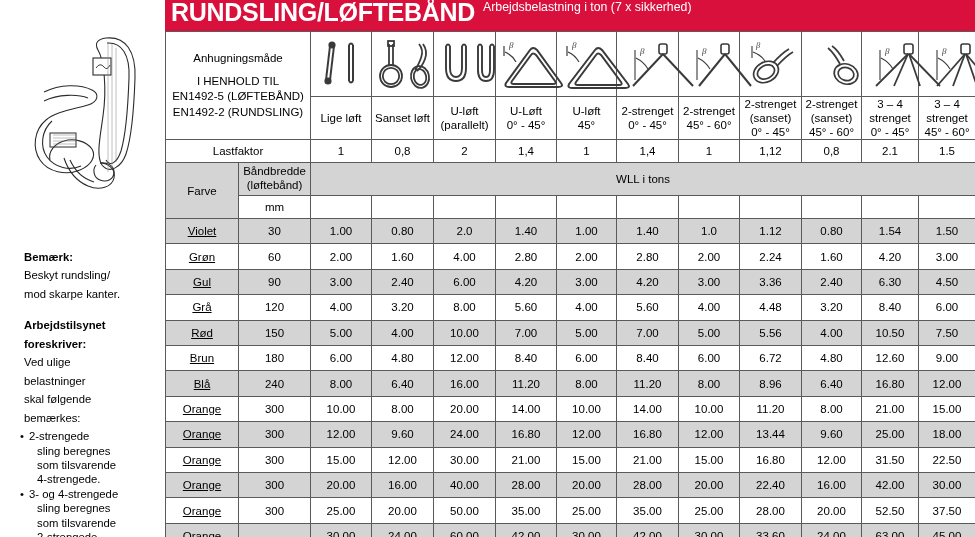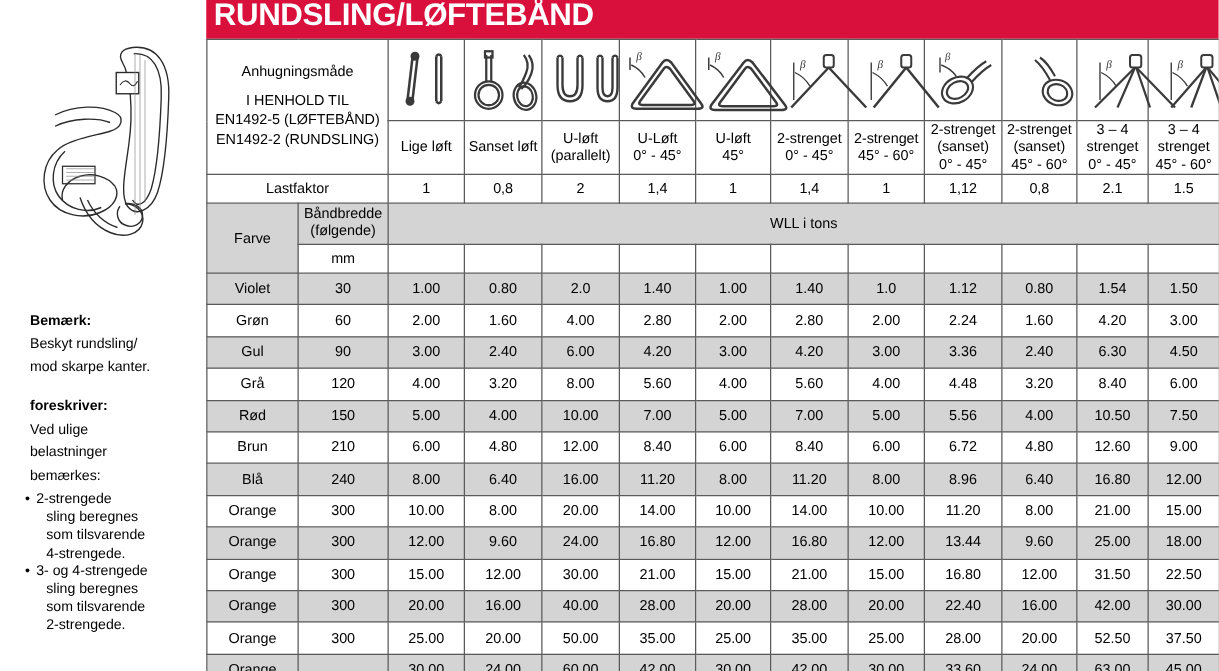--- a/index.html
+++ b/index.html
@@ -49,21 +49,21 @@
   .hdr-left .t1{margin-bottom:7px;}
   .pict{height:64px;}
   .pict svg{display:block;margin:0 auto;}
   .collab{font-size:10.8px;line-height:1.22;height:42px;padding:2px 1px;}
   .lastfaktor-lbl{font-size:12.5px;}
   .farve-lbl{font-size:12.3px;margin-left:11px;}
   .bw-lbl{font-size:9.6px;line-height:1.2;}
   .wll-lbl{font-size:12.3px;}
   .mm-lbl{font-size:11.5px;}
   .datarow td{height:24.4px;}
-  .rowlbl{font-size:12px;}
+  .rowlbl{font-size:12px;text-decoration:underline;}
 </style>
 </head>
 <body>
 
 <div class="page">
 
   <div class="left-panel">
 
     <div class="sling-illustration">
       <svg viewBox="0 0 150 215" width="150" height="215">
@@ -93,23 +93,25 @@
           <path d="M100 34 l0 130 M104 36 l0 124 M108 40 l0 114"></path>
         </g>
       </svg>
     </div>
 
     <div class="notes">
       <p class="hd">Bemærk:</p>
       <p>Beskyt rundsling/</p>
       <p>mod skarpe kanter.</p>
       <div class="gap"></div>
+      <p class="hd">Arbejdstilsynet</p>
       <p class="hd">foreskriver:</p>
       <p>Ved ulige</p>
       <p>belastninger</p>
+      <p>skal følgende</p>
       <p>bemærkes:</p>
       <ul>
         <li>
           <span class="bullet">•</span>
           <span>2-strengede</span>
           <span class="ind">sling beregnes</span>
           <span class="ind">som tilsvarende</span>
           <span class="ind">4-strengede.</span>
         </li>
         <li>
@@ -120,20 +122,21 @@
           <span class="ind">2-strengede.</span>
         </li>
       </ul>
     </div>
   </div>
 
   <div class="table-area">
 
     <div class="titlebar">
       <span class="title-main">RUNDSLING/LØFTEBÅND</span>
+      <span class="title-sub">Arbejdsbelastning i ton (7 x sikkerhed)</span>
     </div>
 
     <table class="grid">
       <colgroup>
         <col style="width:73px">
           <col style="width:72px">
         <col style="width:61px">
           <col style="width:62px">
           <col style="width:62px">
         <col style="width:61px">
@@ -329,21 +332,21 @@
             <td class="r-white" style="height:22px">1</td>
             <td class="r-white" style="height:22px">1,12</td>
             <td class="r-white" style="height:22px">0,8</td>
             <td class="r-white" style="height:22px">2.1</td>
             <td class="r-white" style="height:22px">1.5</td>
           </tr>
           <tr>
             <td class="farve-lbl r-grey" rowspan="2">Farve</td>
             <td class="bw-lbl r-grey" style="height:32px">
               <div>Båndbredde</div>
-        <div>(følgende)</div>
+        <div>(løftebånd)</div>
             </td>
             <td class="wll-lbl r-grey" colspan="11">WLL i tons</td>
           </tr>
           <tr>
             <td class="mm-lbl r-white" style="height:22px">mm</td>
             <td class="r-white" style="height:22px"></td>
             <td class="r-white" style="height:22px"></td>
             <td class="r-white" style="height:22px"></td>
             <td class="r-white" style="height:22px"></td>
             <td class="r-white" style="height:22px"></td>
@@ -424,21 +427,21 @@
             <td class="r-grey">5.00</td>
             <td class="r-grey">7.00</td>
             <td class="r-grey">5.00</td>
             <td class="r-grey">5.56</td>
             <td class="r-grey">4.00</td>
             <td class="r-grey">10.50</td>
             <td class="r-grey">7.50</td>
           </tr>
           <tr class="datarow">
             <td class="rowlbl r-white">Brun</td>
-            <td class="r-white">210</td>
+            <td class="r-white">180</td>
             <td class="r-white">6.00</td>
             <td class="r-white">4.80</td>
             <td class="r-white">12.00</td>
             <td class="r-white">8.40</td>
             <td class="r-white">6.00</td>
             <td class="r-white">8.40</td>
             <td class="r-white">6.00</td>
             <td class="r-white">6.72</td>
             <td class="r-white">4.80</td>
             <td class="r-white">12.60</td>

